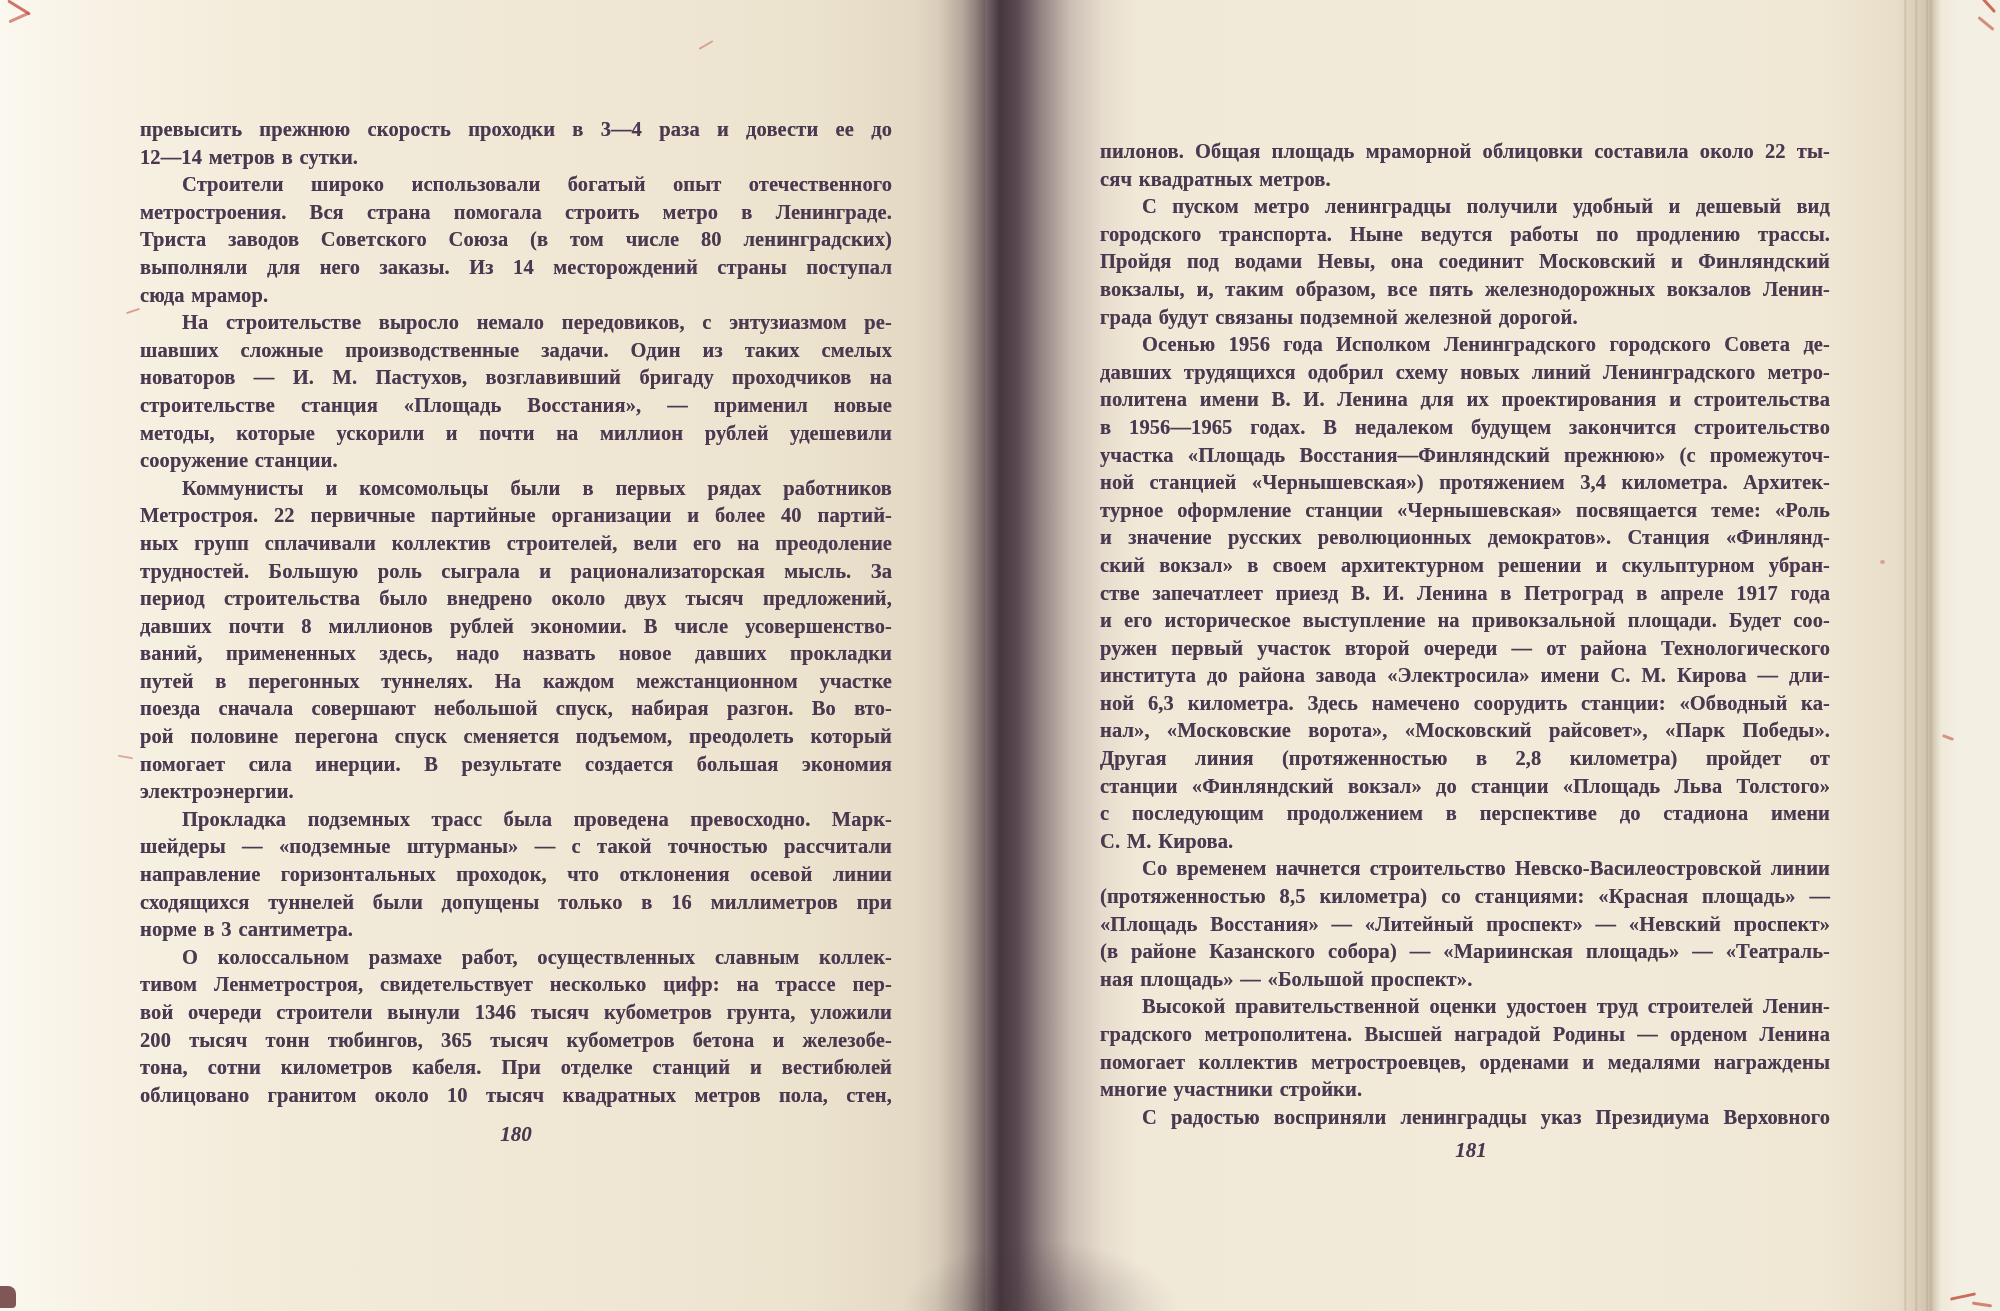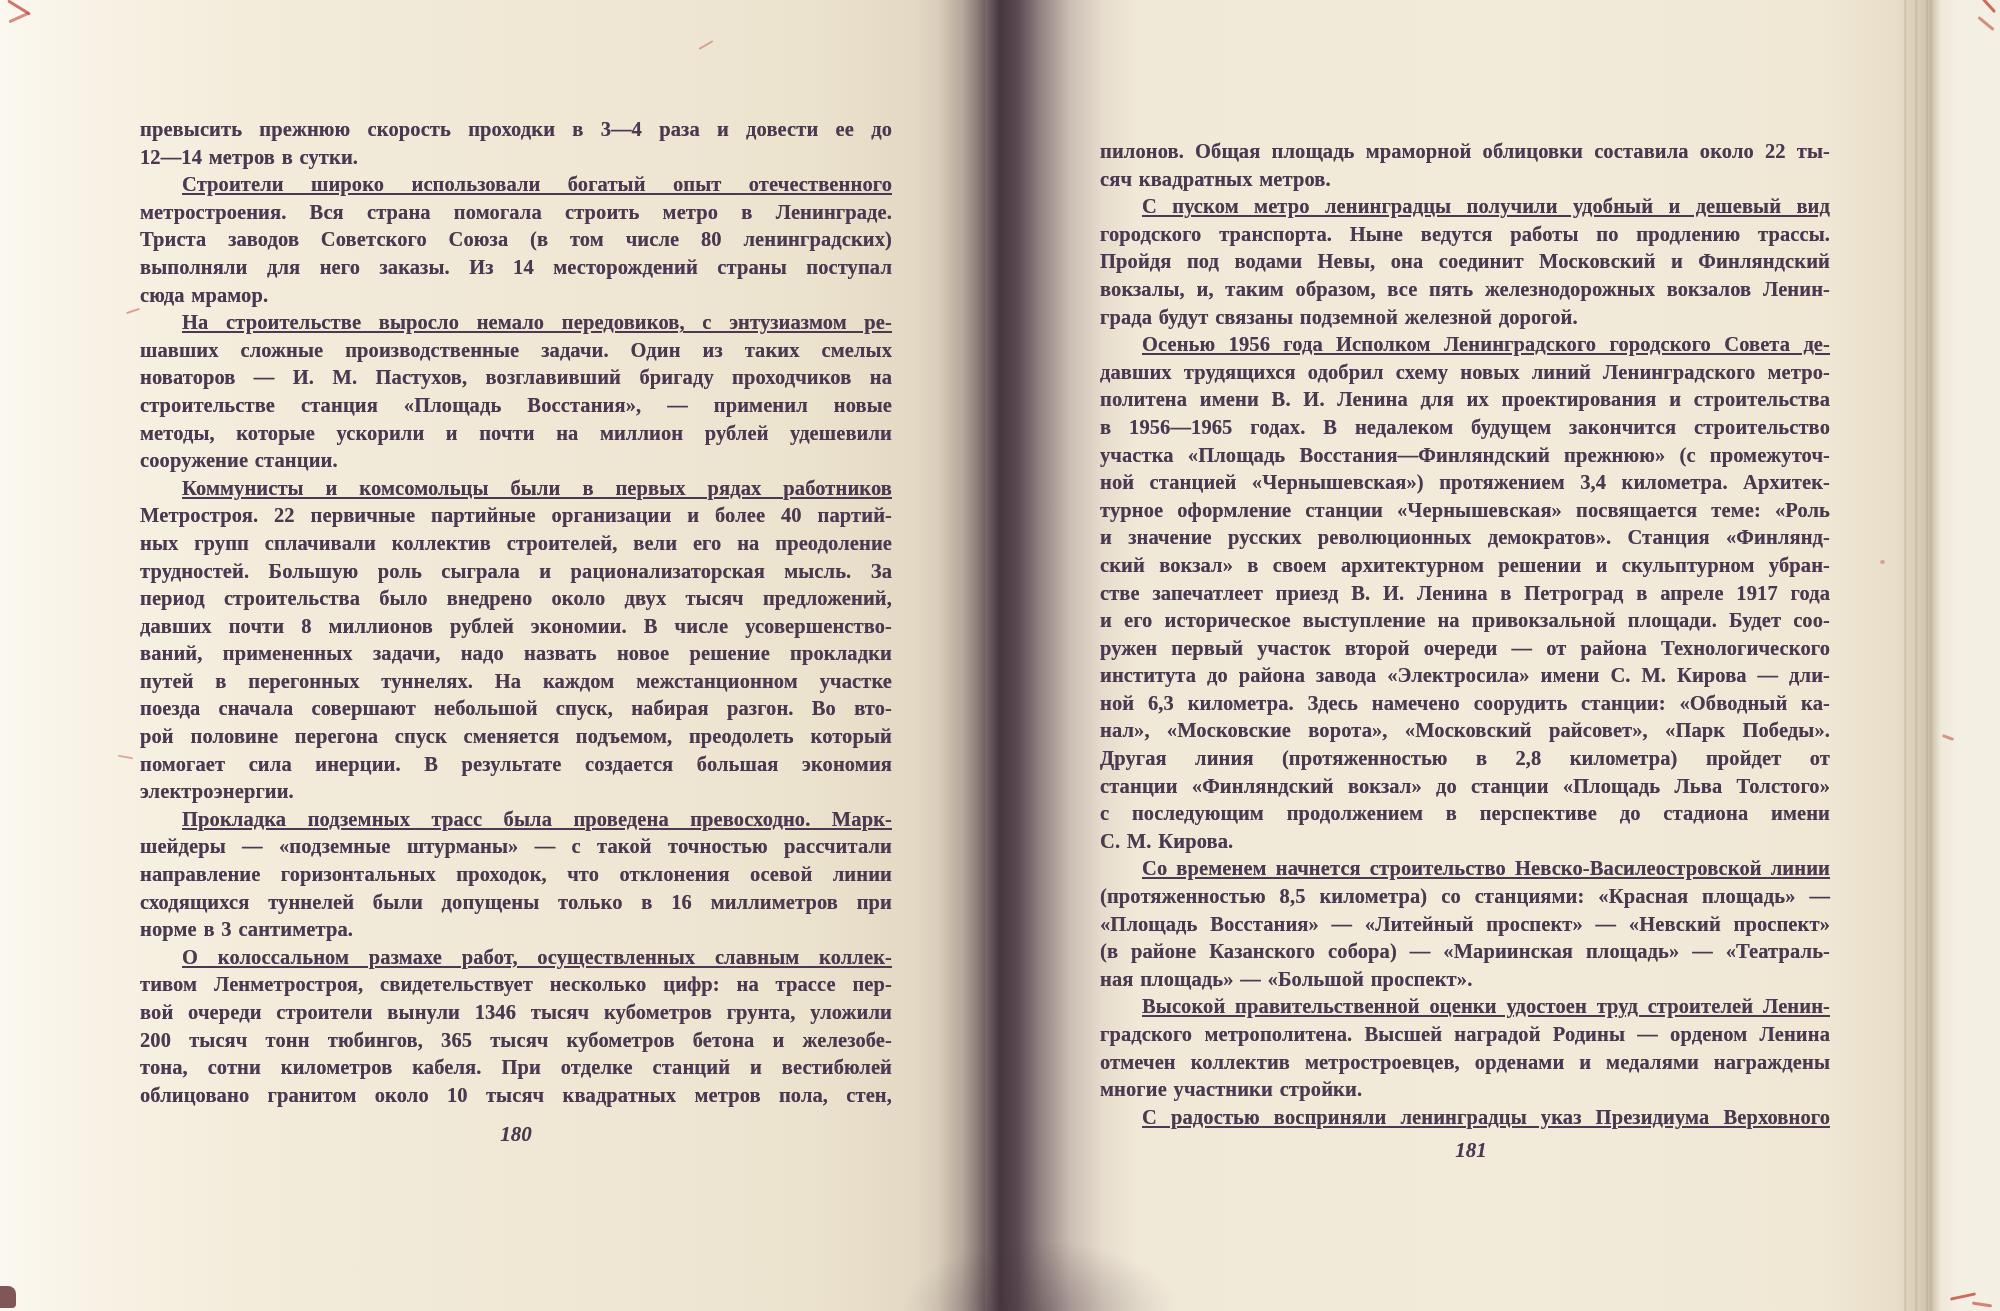--- a/index.html
+++ b/index.html
@@ -67,21 +67,21 @@
     font-size:20.5px;
     line-height:27.6px;
     word-spacing:1.5px;
     letter-spacing:.1px;
     text-shadow:0 0 .5px rgba(74,57,80,.55);
   }
   .text-left{left:140px;top:116px;width:752px;}
   .text-right{left:1100px;top:138px;width:730px;}
   .line{text-align:justify;text-align-last:justify;}
   .line.end{text-align-last:left;}
-  .line.indent{text-indent:42px;text-decoration:underline;}
+  .line.indent{text-indent:42px;}
   .pagenum{
     position:absolute;
     color:var(--ink);
     font-style:italic;font-weight:700;font-size:21px;
     text-align:center;
     text-shadow:0 0 .5px rgba(74,57,80,.5);
   }
   .pagenum-left{left:140px;width:752px;top:1122px;}
   .pagenum-right{left:1106px;width:730px;top:1138px;}
   .artifact{position:absolute;pointer-events:none;}
@@ -112,21 +112,21 @@
       <div class="line">новаторов — И. М. Пастухов, возглавивший бригаду проходчиков на</div>
       <div class="line">строительстве станция «Площадь Восстания», — применил новые</div>
       <div class="line">методы, которые ускорили и почти на миллион рублей удешевили</div>
       <div class="line end">сооружение станции.</div>
       <div class="line indent">Коммунисты и комсомольцы были в первых рядах работников</div>
       <div class="line">Метростроя. 22 первичные партийные организации и более 40 партий-</div>
       <div class="line">ных групп сплачивали коллектив строителей, вели его на преодоление</div>
       <div class="line">трудностей. Большую роль сыграла и рационализаторская мысль. За</div>
       <div class="line">период строительства было внедрено около двух тысяч предложений,</div>
       <div class="line">давших почти 8 миллионов рублей экономии. В числе усовершенство-</div>
-      <div class="line">ваний, примененных задачи, надо назвать новое решение прокладки</div>
+      <div class="line">ваний, примененных здесь, надо назвать новое давших прокладки</div>
       <div class="line">путей в перегонных туннелях. На каждом межстанционном участке</div>
       <div class="line">поезда сначала совершают небольшой спуск, набирая разгон. Во вто-</div>
       <div class="line">рой половине перегона спуск сменяется подъемом, преодолеть который</div>
       <div class="line">помогает сила инерции. В результате создается большая экономия</div>
       <div class="line end">электроэнергии.</div>
       <div class="line indent">Прокладка подземных трасс была проведена превосходно. Марк-</div>
       <div class="line">шейдеры — «подземные штурманы» — с такой точностью рассчитали</div>
       <div class="line">направление горизонтальных проходок, что отклонения осевой линии</div>
       <div class="line">сходящихся туннелей были допущены только в 16 миллиметров при</div>
       <div class="line end">норме в 3 сантиметра.</div>
@@ -166,21 +166,21 @@
       <div class="line">станции «Финляндский вокзал» до станции «Площадь Льва Толстого»</div>
       <div class="line">с последующим продолжением в перспективе до стадиона имени</div>
       <div class="line end">С. М. Кирова.</div>
       <div class="line indent">Со временем начнется строительство Невско-Василеостровской линии</div>
       <div class="line">(протяженностью 8,5 километра) со станциями: «Красная площадь» —</div>
       <div class="line">«Площадь Восстания» — «Литейный проспект» — «Невский проспект»</div>
       <div class="line">(в районе Казанского собора) — «Мариинская площадь» — «Театраль-</div>
       <div class="line end">ная площадь» — «Большой проспект».</div>
       <div class="line indent">Высокой правительственной оценки удостоен труд строителей Ленин-</div>
       <div class="line">градского метрополитена. Высшей наградой Родины — орденом Ленина</div>
-      <div class="line">отмечен коллектив метростроевцев, орденами и медалями награждены</div>
+      <div class="line">помогает коллектив метростроевцев, орденами и медалями награждены</div>
       <div class="line end">многие участники стройки.</div>
       <div class="line indent">С радостью восприняли ленинградцы указ Президиума Верховного</div>
     </div>
   <div class="pagenum pagenum-right">181</div>
 
   <div class="artifact mark-stroke" style="left:6px;top:6px;width:26px;height:3px;transform:rotate(32deg);opacity:.75;"></div>
   <div class="artifact mark-stroke" style="left:8px;top:16px;width:22px;height:3px;transform:rotate(-24deg);opacity:.6;"></div>
   <div class="artifact mark-stroke" style="left:1980px;top:4px;width:18px;height:3px;transform:rotate(48deg);opacity:.8;"></div>
   <div class="artifact mark-stroke" style="left:1976px;top:22px;width:20px;height:3px;transform:rotate(40deg);opacity:.6;"></div>
   <div class="artifact" style="left:0px;top:1286px;width:16px;height:22px;background:#6a3a3c;border-radius:0 8px 4px 0;opacity:.85;"></div>

